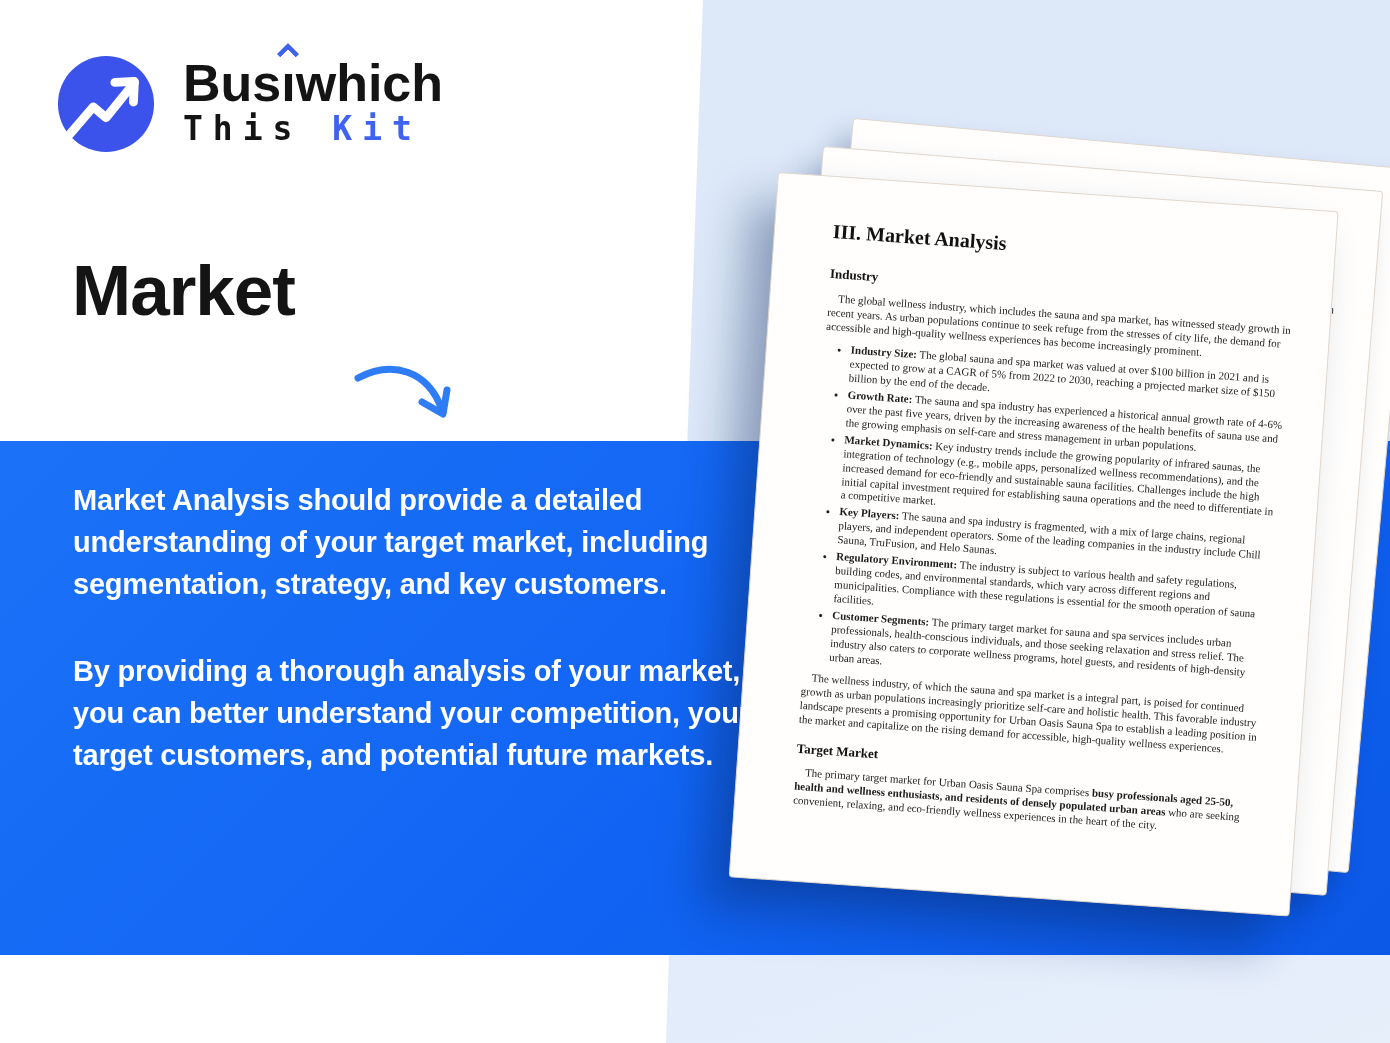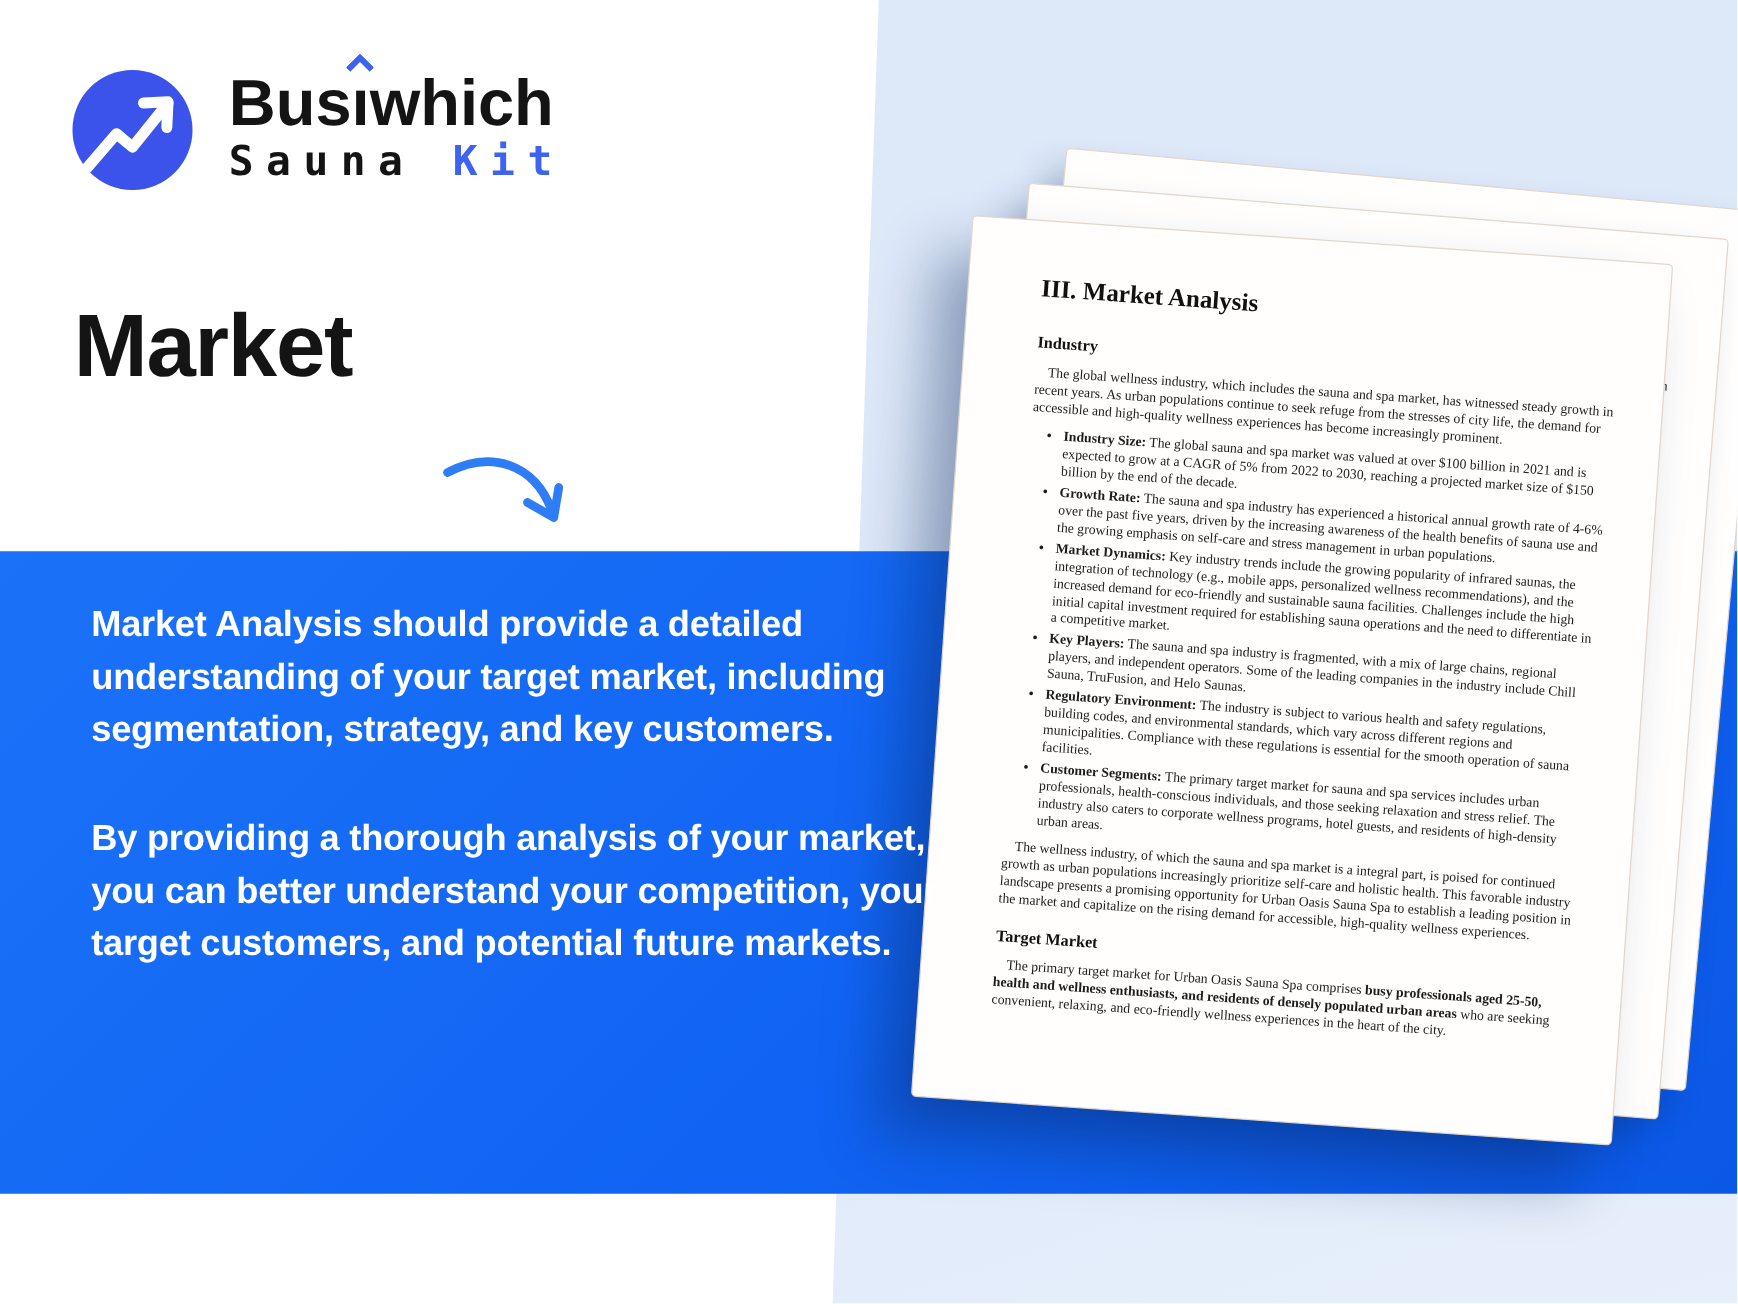--- a/index.html
+++ b/index.html
@@ -37,21 +37,21 @@
   .brand1{font-size:52px;font-weight:800;color:#141414;letter-spacing:0;line-height:1;}
   .iwrap{position:relative;display:inline-block;}
   .caret{position:absolute;left:50%;top:-11px;width:11px;height:11px;
     border-top:5px solid #3f63ee;border-right:5px solid #3f63ee;border-radius:1px;
     transform:translateX(-50%) rotate(-45deg);}
   .brand2{font-family:"DejaVu Sans Mono", monospace;font-size:33px;font-weight:bold;
     letter-spacing:10px;color:#141414;margin-top:3px;line-height:1;}
   .brand2 .kit{color:#3f63ee;margin-top:44px;}
 
   
-  .headline{position:absolute;left:55px;top:236px;margin:4px;z-index:5;
+  .headline{position:absolute;left:55px;top:236px;margin:17px;z-index:5;
     font-size:71px;font-weight:800;line-height:1.07;letter-spacing:-1px;color:#141414;}
   .hl-blue{color:#2e7cf6;}
   .swoosh{position:absolute;left:350px;top:356px;width:112px;height:86px;z-index:5;}
 
   
   .intro{position:absolute;left:73px;top:480px;width:688px;z-index:5;color:#ffffff;
     font-size:29px;font-weight:bold;line-height:1.44;letter-spacing:-0.2px;}
   .intro p{margin:0 0 46px 0;}
 </style>
 </head>
@@ -118,21 +118,21 @@
   </div>
 
   <div class="logo">
     <svg class="logo-icon" viewBox="0 0 100 100">
       <circle cx="50" cy="50" r="49" fill="#3b52eb"></circle>
       <path d="M12,82 L37,53 L50,64 L79,28" fill="none" stroke="#ffffff" stroke-width="9" stroke-linecap="round" stroke-linejoin="round"></path>
       <path d="M59,28 L79,27 L78,48" fill="none" stroke="#ffffff" stroke-width="9" stroke-linecap="round" stroke-linejoin="round"></path>
     </svg>
     <div class="logo-text">
       <div class="brand1"><span>Bus</span><span class="iwrap"><span class="caret"></span><span>ı</span></span><span>which</span></div>
-      <div class="brand2"><span>Sauna </span><span class="kit">Kit</span></div>
+      <div class="brand2"><span>This </span><span class="kit">Kit</span></div>
     </div>
   </div>
 
   <h1 class="headline"><span>Market</span><br></h1>
 
   <svg class="swoosh" viewBox="0 0 112 86">
     <path d="M8,22 C42,4 78,14 92,54" fill="none" stroke="#2e7cf6" stroke-width="7" stroke-linecap="round"></path>
     <path d="M72,46 L93,58 L97,34" fill="none" stroke="#2e7cf6" stroke-width="7" stroke-linecap="round" stroke-linejoin="round"></path>
   </svg>
 

